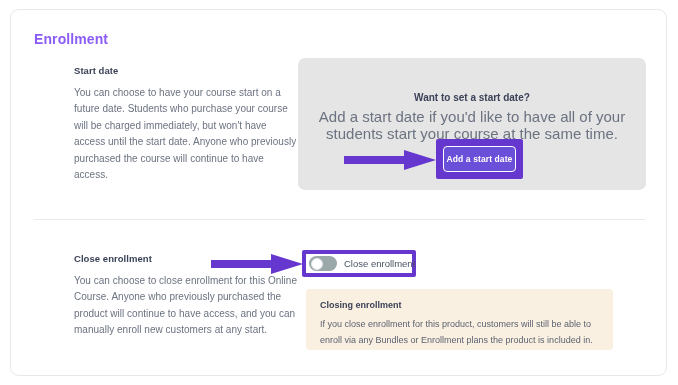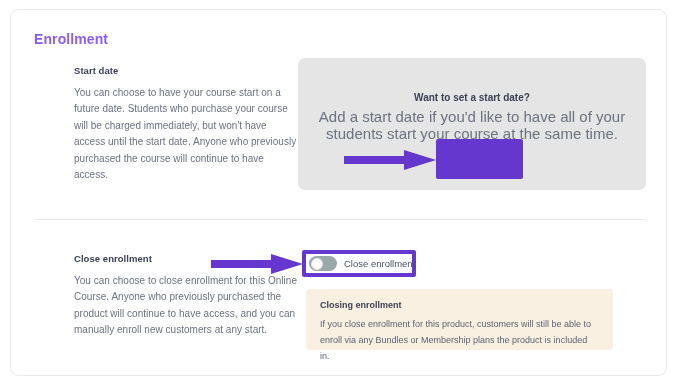--- a/index.html
+++ b/index.html
@@ -241,20 +241,21 @@
       <div class="panel-heading">Want to set a start date?</div>
       <div class="panel-desc">Add a start date if you'd like to have all of your students start your course at the same time.</div>
     </div>
 
     <svg class="arrow" style="left:333px; top:139px;" width="92" height="22" viewBox="0 0 92 22">
       <rect x="0" y="7" width="64" height="8" fill="#6637cf"></rect>
       <polygon points="60,1 60,21 92,11" fill="#6637cf"></polygon>
     </svg>
 
     <div class="hl-box-button"></div>
+    <button class="cta-button">Add a start date</button>
 
     <div class="divider"></div>
 
     <div class="col-left close">
       <div class="sub-title">Close enrollment</div>
       <p class="body-text">You can choose to close enrollment for this Online Course. Anyone who previously purchased the product will continue to have access, and you can manually enroll new customers at any start.</p>
     </div>
 
     <svg class="arrow" style="left:200px; top:243px;" width="92" height="22" viewBox="0 0 92 22">
       <rect x="0" y="7" width="64" height="8" fill="#6637cf"></rect>
@@ -264,17 +265,17 @@
     <div class="hl-box-toggle"></div>
     <div class="toggle-row">
       <div class="toggle-switch">
         <div class="toggle-knob"></div>
       </div>
       <span class="toggle-label">Close enrollment</span>
     </div>
 
     <div class="notice-box">
       <div class="notice-title">Closing enrollment</div>
-      <p class="notice-text">If you close enrollment for this product, customers will still be able to enroll via any Bundles or Membership plans the product is included in.</p>
+      <p class="notice-text">If you close enrollment for this product, customers will still be able to enroll via any Bundles or Enrollment plans the product is included in.</p>
     </div>
 
   </div>
 </div>
 
 </body></html>

